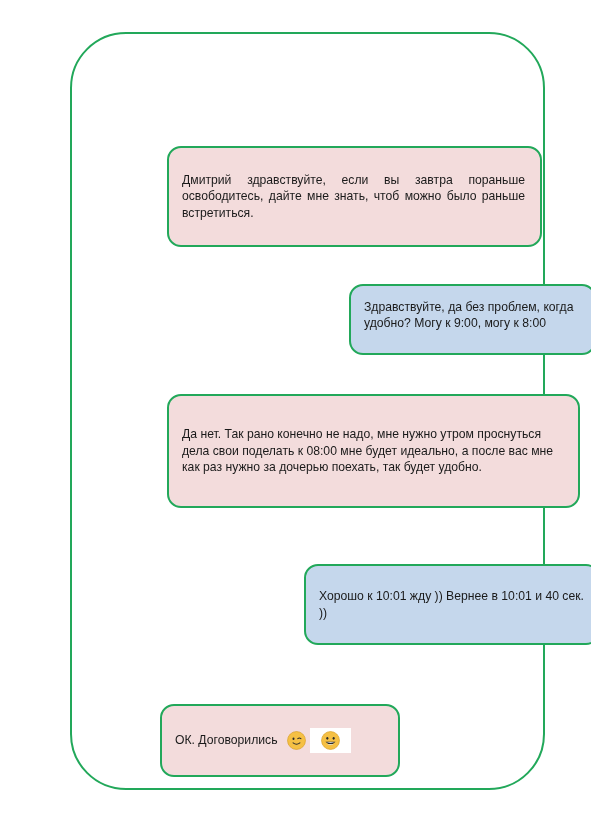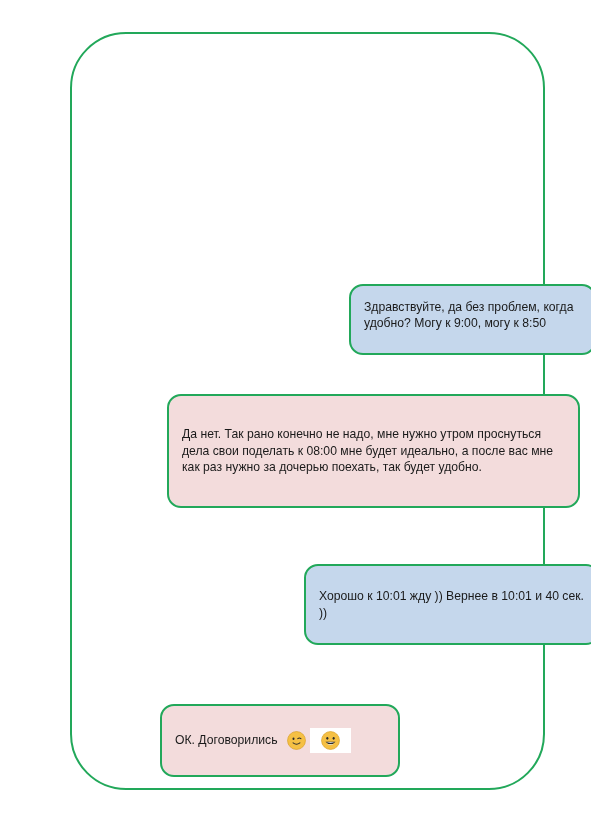--- a/index.html
+++ b/index.html
@@ -89,23 +89,26 @@
     display: inline-flex;
     align-items: center;
     justify-content: center;
   }
 </style>
 </head>
 <body>
 
 <div id="chat-frame" style="border-color: rgb(34, 168, 90);">
 
+  <div class="bubble incoming" id="bubble-1" style="background: rgb(243, 220, 220); border-color: rgb(34, 168, 90);">
+    <p class="justify">Дмитрий здравствуйте, если вы завтра пораньше освободитесь, дайте мне знать, чтоб можно было раньше встретиться.</p>
+  </div>
 
   <div class="bubble outgoing" id="bubble-2" style="background: rgb(197, 215, 236); border-color: rgb(34, 168, 90);">
-    <p>Здравствуйте, да без проблем, когда удобно?  Могу к 9:00, могу к 8:50</p>
+    <p>Здравствуйте, да без проблем, когда удобно?  Могу к 9:00, могу к 8:00</p>
   </div>
 
   <div class="bubble incoming" id="bubble-3" style="background: rgb(243, 220, 220); border-color: rgb(34, 168, 90);">
     <p>Да нет. Так рано конечно не надо, мне нужно утром проснуться дела свои поделать к 08:00 мне будет идеально, а после вас мне как раз нужно за дочерью поехать, так будет удобно.</p>
   </div>
 
   <div class="bubble outgoing" id="bubble-4" style="background: rgb(197, 215, 236); border-color: rgb(34, 168, 90);">
     <p>Хорошо к 10:01 жду ))  Вернее в 10:01 и 40 сек. ))</p>
   </div>
 

